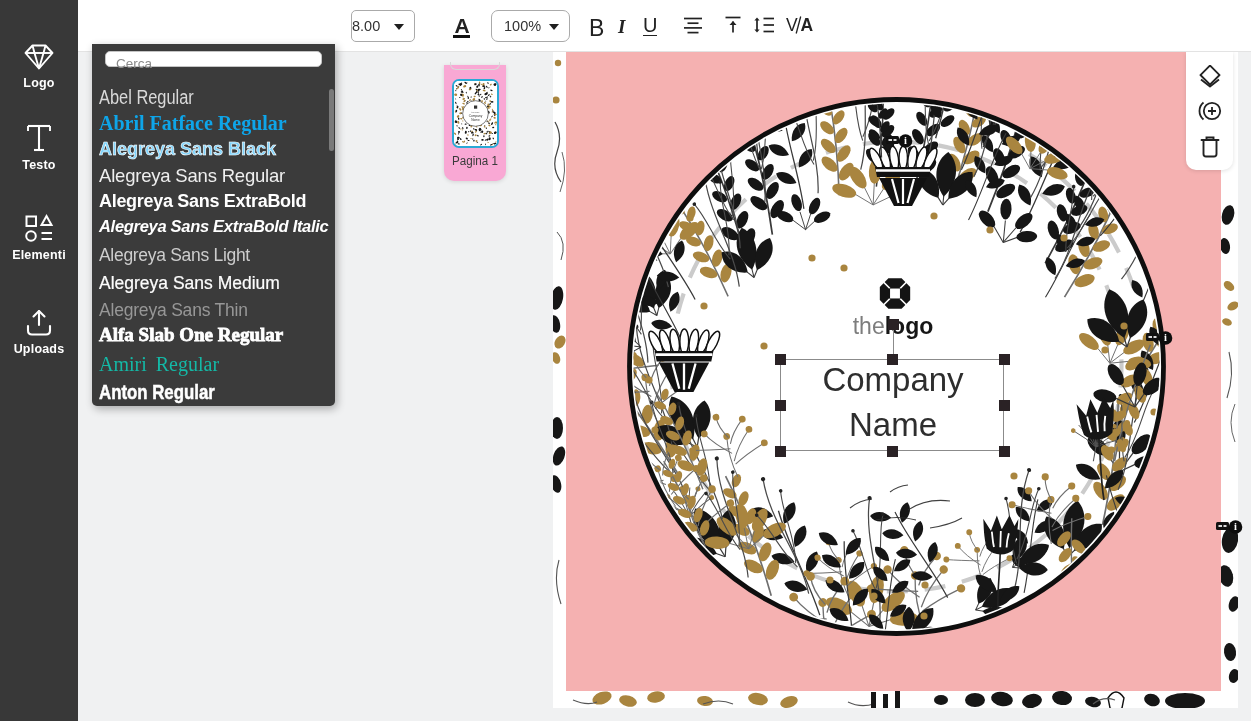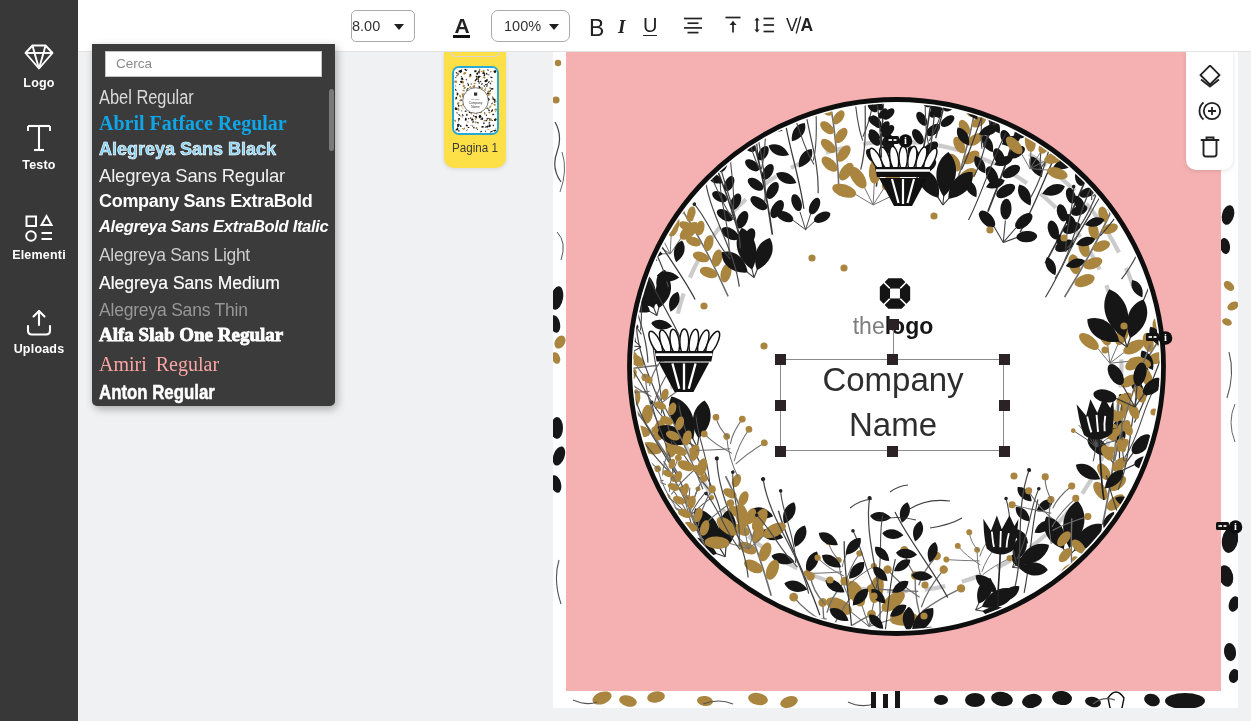--- a/index.html
+++ b/index.html
@@ -5,24 +5,24 @@
 #sidebar{position:absolute;left:0;top:0;width:78px;height:721px;background:#383838;z-index:30}
 .nav{position:absolute;left:0;width:78px;text-align:center;color:#fff}
 .nav svg{display:block;margin:0 auto}
 .nav .lbl{font-size:12.5px;font-weight:bold;margin-top:4px;letter-spacing:.2px}
 #topbar{position:absolute;left:78px;top:0;width:1173px;height:52px;background:#fff;border-bottom:1px solid #e3e3e3;z-index:20}
 .box{position:absolute;top:10px;height:32px;border:1px solid #aaa;border-radius:5px;background:#fff;font-size:14.5px;color:#333;display:flex;align-items:center}
 .caret-up{width:0;height:0;border-left:5.5px solid transparent;border-right:5.5px solid transparent;border-bottom:6px solid #1f1f1f}
 .caret-dn{width:0;height:0;border-left:5.5px solid transparent;border-right:5.5px solid transparent;border-top:6px solid #1f1f1f}
 .tbtn{position:absolute;color:#222;display:flex;align-items:center;justify-content:center}
 #dropdown{position:absolute;left:92px;top:44px;width:243px;height:362px;background:#3b3b3b;border-radius:0 0 5px 5px;box-shadow:2px 3px 8px rgba(0,0,0,.3);z-index:25;overflow:hidden}
-#search{position:absolute;left:13px;top:7px;width:217px;height:26px;background:#fff;border:1px solid #c4c4c4;border-radius:0;font-size:13.5px;color:#8a8a8a;line-height:24px;padding-left:10px}
+#search{position:absolute;left:13px;top:7px;width:217px;height:16px;background:#fff;border:1px solid #c4c4c4;border-radius:5px;font-size:13.5px;color:#8a8a8a;line-height:24px;padding-left:10px}
 .frow{position:absolute;left:7px;white-space:nowrap;color:#fff}
 #scrollbar{position:absolute;right:1px;top:45px;width:5px;height:62px;background:#7a7a7a;border-radius:3px}
-#pagecard{position:absolute;left:444px;top:52px;width:62px;height:116px;background:#fde047;border-radius:0 0 10px 10px;box-shadow:0 1px 4px rgba(0,0,0,.12);z-index:10}
+#pagecard{position:absolute;left:444px;top:65px;width:62px;height:116px;background:#f9a8d4;border-radius:0 0 10px 10px;box-shadow:0 1px 4px rgba(0,0,0,.12);z-index:10}
 #thumbwrap{position:absolute;left:8px;top:14px;width:47px;height:69px;border:2px solid #29a9d6;border-radius:7px;overflow:hidden;background:#fff}
 #pagelabel{position:absolute;left:0;top:89px;width:62px;text-align:center;font-size:12.5px;color:#3a3a3a;transform:scaleX(.93)}
 #underlay{position:absolute;left:553px;top:52px;width:685px;height:656px;background:#fff}
 .bleedsvg{position:absolute;left:0;top:0}
 #pink{position:absolute;left:13px;top:0;width:655px;height:639px;background:#f5b1b1}
 .pagesvg{position:absolute;left:0;top:0}
 #rtoolbar{position:absolute;left:1186px;top:52px;width:47px;height:118px;background:#fff;border-radius:0 0 10px 10px;box-shadow:0 1px 4px rgba(0,0,0,.12);z-index:10}
 .rbtn{position:absolute;left:0;width:47px;text-align:center}
 #selui{position:absolute;z-index:5}
 .handle{position:absolute;width:11px;height:11px;background:#2a2225}
@@ -693,27 +693,27 @@
       </svg>
     </div>
 </div>
 
 <div id="dropdown">
   <div id="search">Cerca</div>
   <div class="frow" style="top:42px;font-size:20px;color:#d9d9d9;transform:scaleX(.82);transform-origin:left center">Abel Regular</div>
     <div class="frow" style="top:68px;font-family:Liberation Serif,serif;font-weight:bold;font-size:20px;color:#0ea5e9">Abril Fatface Regular</div>
     <div class="frow" style="top:95px;font-weight:bold;font-size:18px;color:#7dd3fc;-webkit-text-stroke:.6px #fff">Alegreya Sans Black</div>
     <div class="frow" style="top:121px;font-size:18.5px;letter-spacing:-.2px;color:#efefef">Alegreya Sans Regular</div>
-    <div class="frow" style="top:147px;font-weight:bold;font-size:18px;letter-spacing:-.3px;color:#fff">Company Sans ExtraBold</div>
+    <div class="frow" style="top:147px;font-weight:bold;font-size:18px;letter-spacing:-.3px;color:#fff">Alegreya Sans ExtraBold</div>
     <div class="frow" style="top:173px;font-weight:bold;font-style:italic;font-size:16.5px;letter-spacing:-.3px;color:#fff">Alegreya Sans ExtraBold Italic</div>
     <div class="frow" style="top:201px;font-size:17.5px;letter-spacing:-.3px;color:#cdcdcd">Alegreya Sans Light</div>
     <div class="frow" style="top:229px;font-size:17.5px;color:#fdfdfd;-webkit-text-stroke:.2px #fdfdfd">Alegreya Sans Medium</div>
     <div class="frow" style="top:256px;font-size:17.5px;letter-spacing:-.2px;color:#979797">Alegreya Sans Thin</div>
     <div class="frow" style="top:280px;font-family:Liberation Serif,serif;font-weight:bold;font-size:19px;color:#fff;-webkit-text-stroke:.8px #fff">Alfa Slab One Regular</div>
-    <div class="frow" style="top:309px;font-family:Liberation Serif,serif;font-size:20px;color:#fca5a5;word-spacing:4px">Amiri Regular</div>
+    <div class="frow" style="top:309px;font-family:Liberation Serif,serif;font-size:20px;color:#14b8a6;word-spacing:4px">Amiri Regular</div>
     <div class="frow" style="top:336px;font-weight:bold;font-size:20.5px;color:#fff;-webkit-text-stroke:.5px #fff;transform:scaleX(.82);transform-origin:left center">Anton Regular</div>
   <div id="scrollbar"></div>
 </div>
 
 <div id="sidebar">
   <div class="nav" style="top:42px">
       <svg width="34" height="30" viewBox="0 0 34 30" fill="none" stroke="#fff" stroke-width="1.9" stroke-linejoin="round">
         <path d="M10.5,3.5 L23.5,3.5 L30.5,11 L17,26.5 L3.5,11 Z"></path>
         <path d="M3.5,11 L30.5,11"></path>
         <path d="M10.5,3.5 L12.5,11 L17,26.5"></path>

